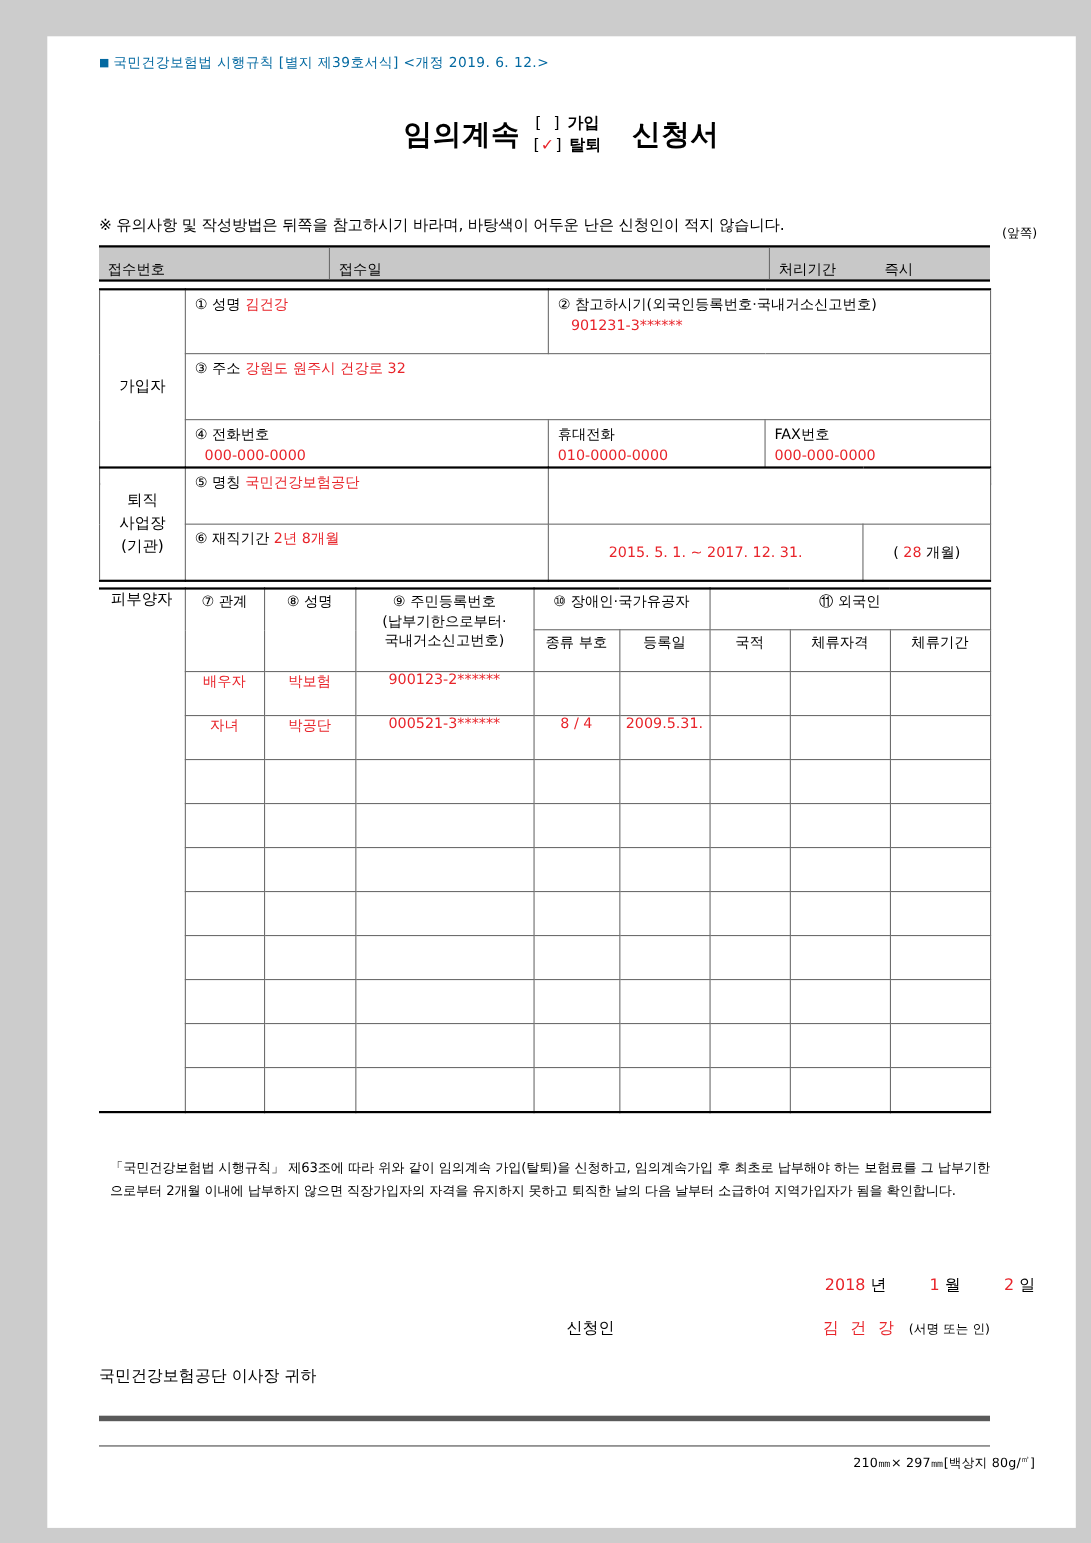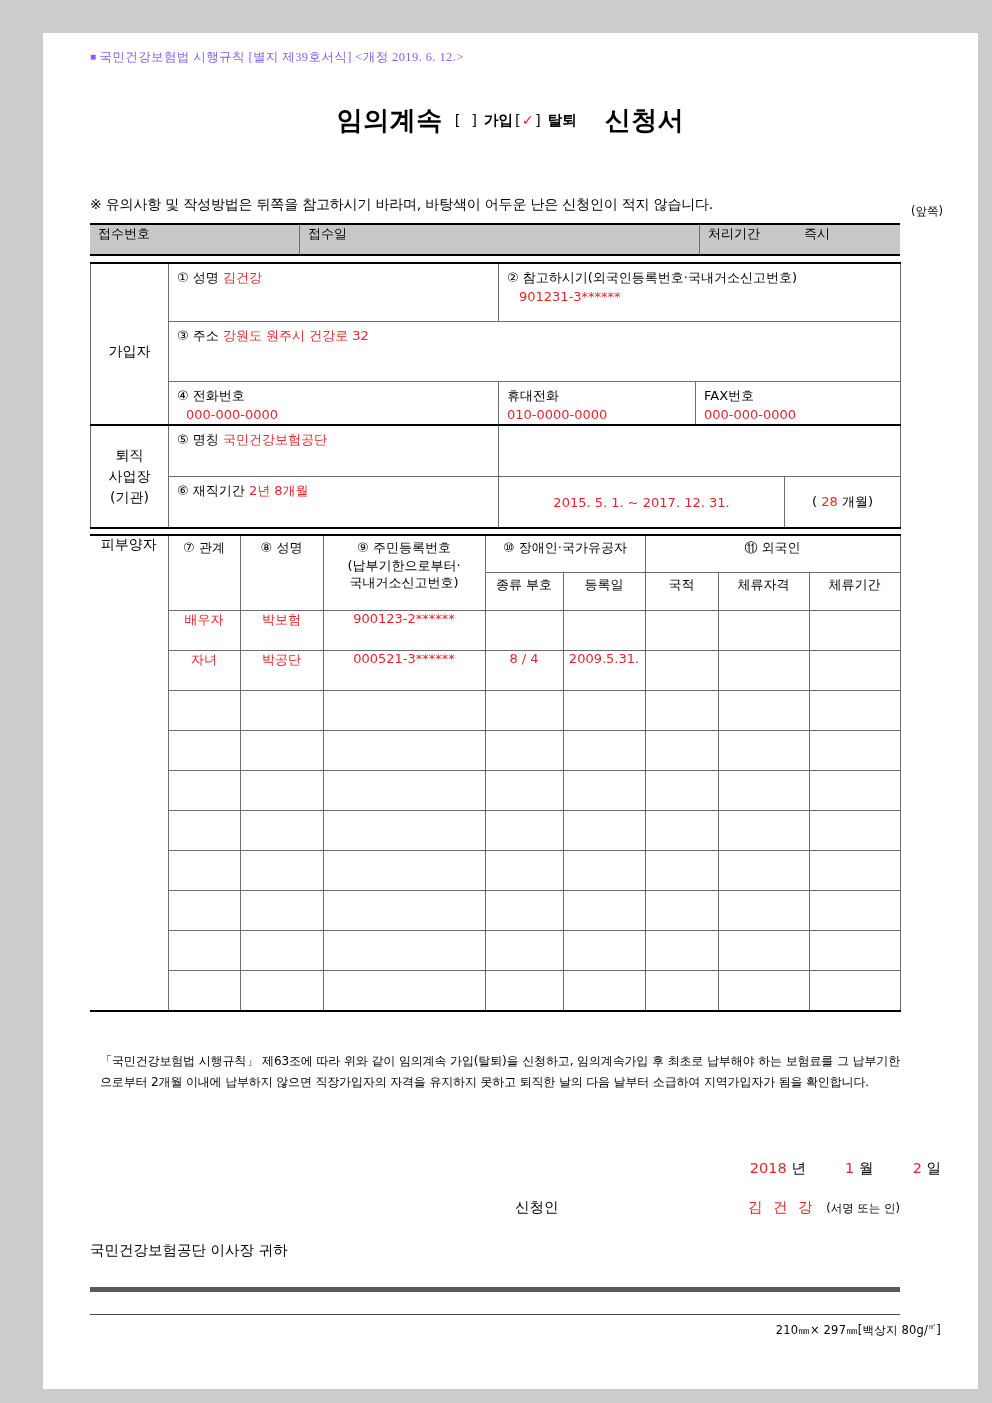--- a/index.html
+++ b/index.html
@@ -23,23 +23,22 @@
     box-sizing: border-box;
   }
 
   
   .lawline {
     position: absolute;
     left: 47px;
     top: 16px;
     font-size: 12.5px;
     letter-spacing: 0.4px;
-    color: #8b5cf6;
+    color: #0369a1;
     white-space: nowrap;
-    font-family: Liberation Serif, serif;
   }
   .lawline .sq {
     font-size: 10px;
     vertical-align: 1px;
     margin-right: 3px;
   }
 
   
   .title-wrap {
     position: absolute;
@@ -54,21 +53,21 @@
     gap: 0px;
   }
   .t-main {
     font-size: 26px;
     font-weight: bold;
     letter-spacing: 0.5px;
     font-family: Liberation Serif, serif;
   }
   .t-choices {
     display: inline-flex;
-    flex-direction: row;
+    flex-direction: column;
     margin: 0 14px 0 10px;
     line-height: 1.35;
   }
   .t-choice {
     font-size: 14.5px;
     font-weight: bold;
     white-space: nowrap;
   }
   .t-box {
     font-family: "DejaVu Sans Mono", monospace;
@@ -130,21 +129,21 @@
     background: #c8c8c8;
     border-top: 2px solid #000;
     border-bottom: 2px solid #000;
     display: flex;
     align-items: center;
     font-size: 13px;
   }
   .receipt .c {
     height: 100%;
     display: flex;
-    align-items: flex-start;
+    align-items: flex-end;
     padding-left: 8px;
     box-sizing: border-box;
   }
   .r-c1 { width: 210px; border-right: 1px solid #6d6d6d; }
   .r-c2 { flex: 1; border-right: 1px solid #6d6d6d; }
   .r-c3 { width: 200px; }
   .r-c3 .imm { margin-left: 44px; }
 
   
   .tbl-main {

